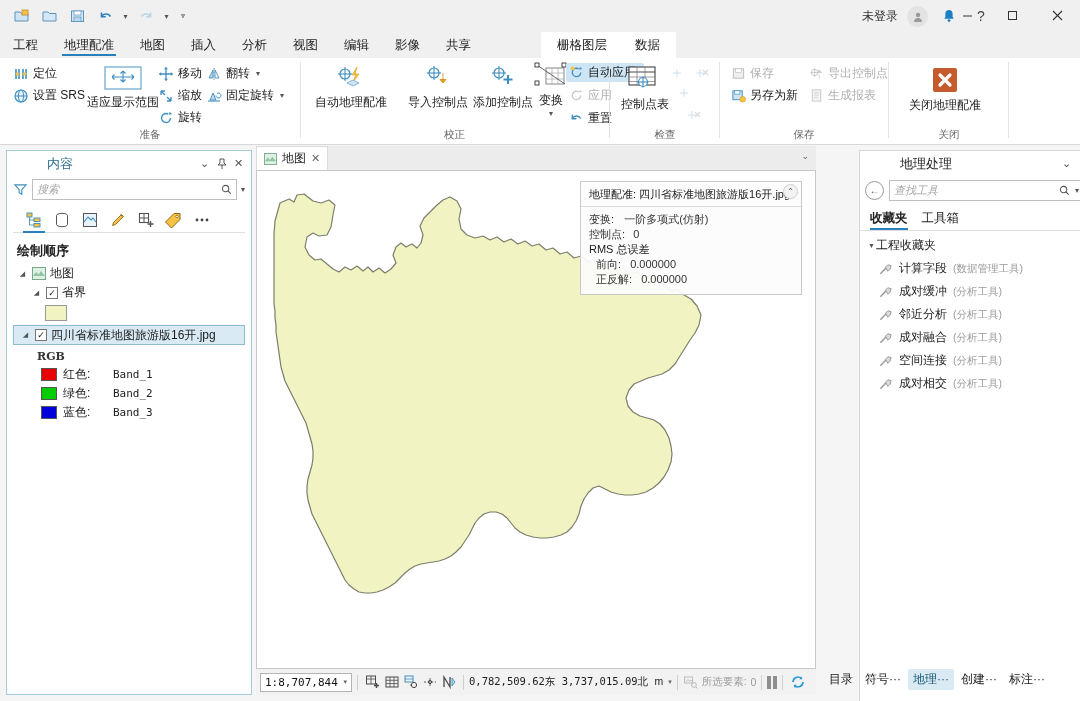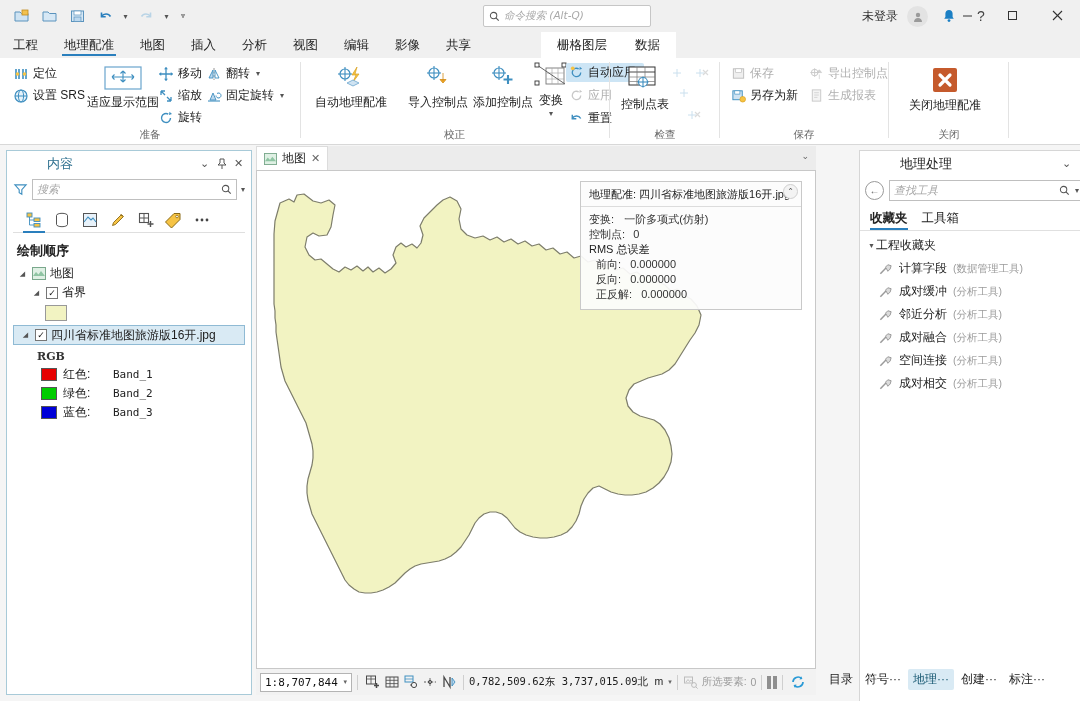--- a/index.html
+++ b/index.html
@@ -304,27 +304,20 @@
             <path d="M11.5 7.5c-2-3.2-7-3.5-9 0" stroke="#b9d4e6" stroke-width="1.6" fill="none"></path>
             <path d="M11.5 3.5v4.2H7.3" stroke="#b9d4e6" stroke-width="1.6" fill="none"></path>
           </svg>
       </div>
       <div class="qat-caret">▾</div>
       <div class="qat-caret" style="width:18px;">⩔</div>
     </div>
 
     <div class="title-doc"></div>
 
-    <div class="title-search">
-      <svg width="11" height="11" viewBox="0 0 12 12">
-          <circle cx="5" cy="5" r="3.5" stroke="#555" stroke-width="1.1" fill="none"></circle>
-          <line x1="7.6" y1="7.6" x2="10.6" y2="10.6" stroke="#555" stroke-width="1.2"></line>
-        </svg>
-      <span class="ph">命令搜索 (Alt-Q)</span>
-    </div>
 
     <div class="signin">未登录</div>
     <div class="avatar-btn">
       <svg width="12" height="12" viewBox="0 0 12 12">
           <circle cx="6" cy="4" r="2.2" fill="#9a9a9a"></circle>
           <path d="M2 11c0-2.4 1.8-4 4-4s4 1.6 4 4z" fill="#9a9a9a"></path>
         </svg>
     </div>
     <div class="bell-btn">
       <svg width="18" height="18" viewBox="0 0 18 18">
@@ -752,24 +745,20 @@
           <div class="gi-row">
             <span class="gi-k">控制点:</span>
             <span class="gi-v" style="padding-left:5px;">0</span>
           </div>
           <div class="gi-row">RMS 总误差</div>
           <div class="gi-row gi-ind">
             <span class="gi-k">前向:</span>
             <span class="gi-v" style="padding-left:6px;">0.000000</span>
           </div>
           <div class="gi-row gi-ind">
-            <span class="gi-k">反向:</span>
-            <span class="gi-v" style="padding-left:6px;">0.000000</span>
-          </div>
-          <div class="gi-row gi-ind">
             <span class="gi-k">正反解:</span>
             <span class="gi-v" style="padding-left:6px;">0.000000</span>
           </div>
         </div>
       </div>
     </div>
 
     <div class="statusbar">
       <div class="scale-box">
         <span class="v">1:8,707,844</span>

